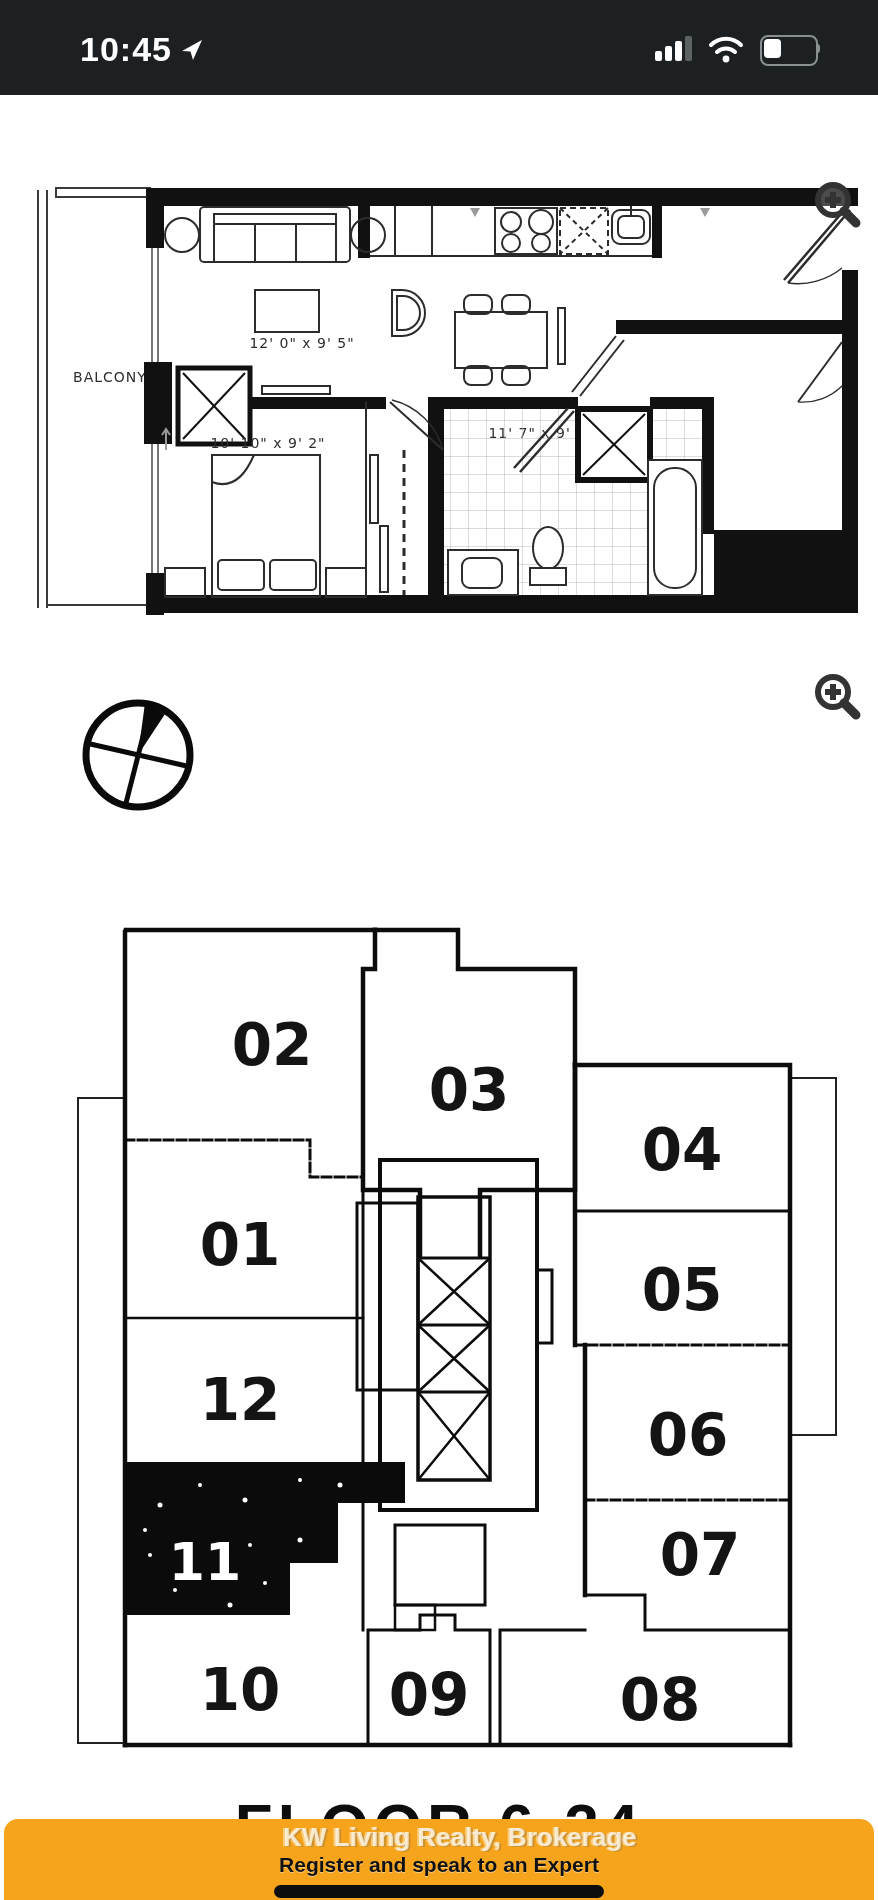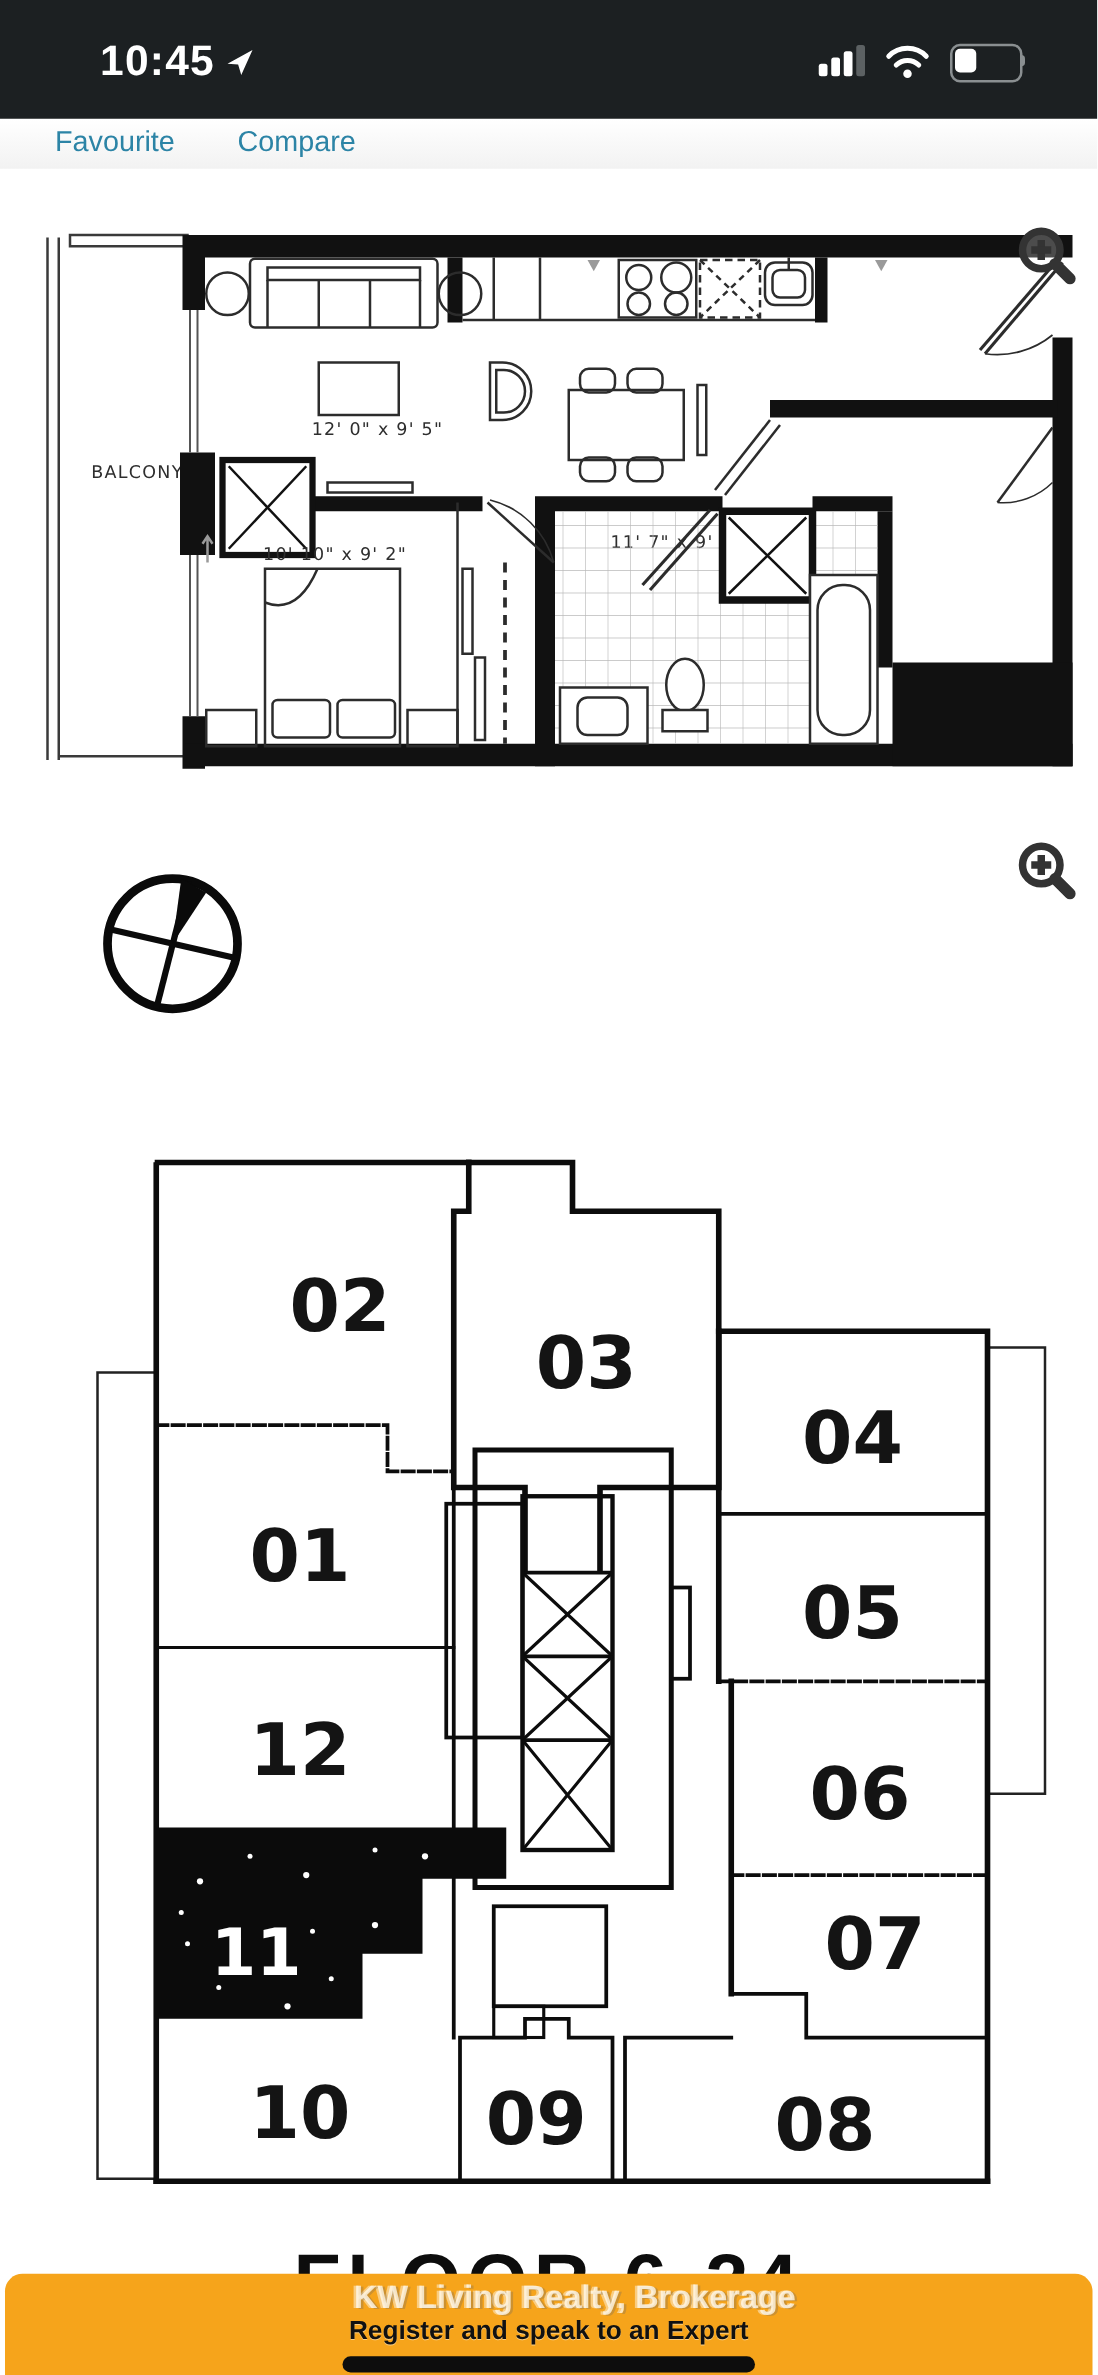--- a/index.html
+++ b/index.html
@@ -64,24 +64,20 @@
         <circle cx="20" cy="26" r="3.4" fill="#fff"></circle>
       </svg>
       <span class="batt">
         <span class="body"></span>
           <span class="lvl"></span>
           <span class="nub"></span>
       </span>
     </div>
   </div>
 
-  <div class="linkstrip">
-    <a href="#" class="lk-fav">Favourite</a>
-    <a href="#" class="lk-cmp">Compare</a>
-  </div>
 
   <svg class="plan-svg" style="top:150px" width="878" height="500" viewBox="0 0 878 500">
     <defs>
       <pattern id="tiles" width="18" height="18" patternUnits="userSpaceOnUse">
         <path d="M18,0 H0 V18" fill="none" stroke="#b9b9b9" stroke-width="1"></path>
       </pattern>
     </defs>
 
     <g stroke="#3a3a3a" stroke-width="2" fill="none">
       <line x1="38" y1="40" x2="38" y2="458"></line>

